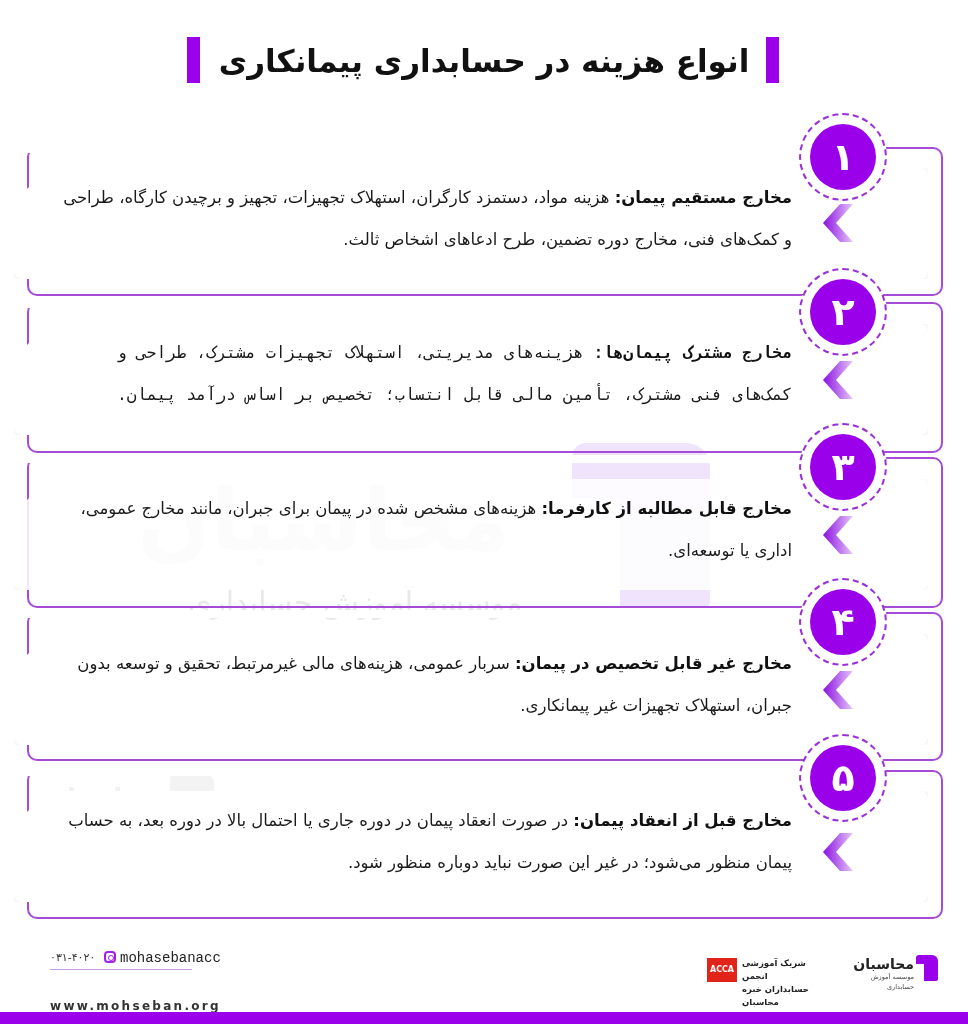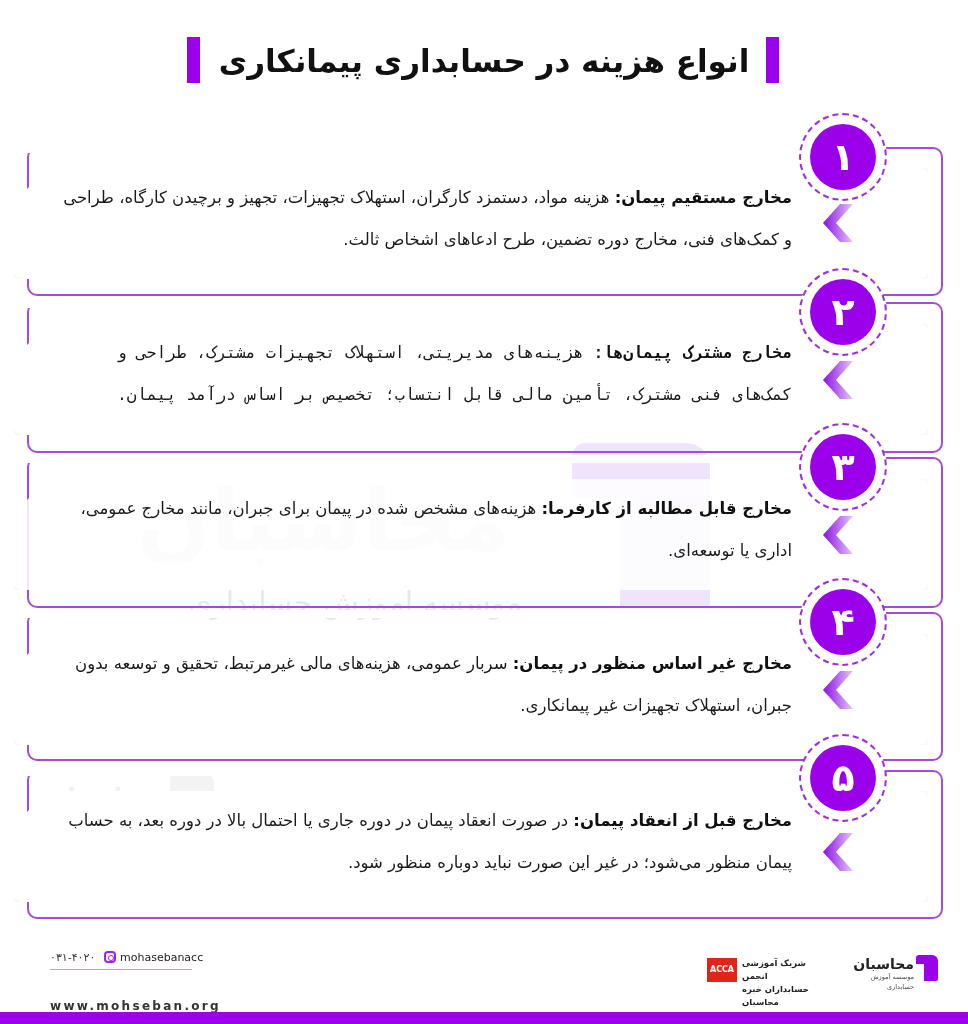--- a/index.html
+++ b/index.html
@@ -19,21 +19,21 @@
   .box{position:absolute;left:14px;width:914px;background:#fff;border-radius:8px;box-shadow:0 0 10px rgba(0,0,0,0.10);clip-path:polygon(34px 0,100% 0,100% 100%,0 100%,0 34px);}
   .text{position:absolute;left:60px;width:732px;direction:rtl;font-size:16.5px;line-height:42px;color:#1a1a1a;}
   .text b{font-weight:bold;color:#111;}
   .badge-ring{position:absolute;width:88px;height:88px;border-radius:50%;border:2px dashed #9b30d8;box-sizing:border-box;background:#fff;}
   .badge{position:absolute;width:66px;height:66px;border-radius:50%;background:#9b00ea;color:#fff;font-weight:bold;font-size:38px;line-height:66px;text-align:center;}
   .chev{position:absolute;width:30px;height:38px;}
   .footer-left{position:absolute;left:50px;top:950px;width:142px;}
   .phone{position:absolute;left:0;top:0;font-size:11px;color:#333;line-height:16px;}
   .ig{position:absolute;left:54px;top:1px;width:12px;height:12px;border:2px solid #a020f0;border-radius:4px;box-sizing:border-box;}
   .ig:after{content:"";position:absolute;left:2px;top:2px;width:4px;height:4px;border:1.5px solid #a020f0;border-radius:50%;}
-  .handle{position:absolute;left:70px;top:0;font-size:11px;color:#222;line-height:16px;}
+  .handle{position:absolute;left:70px;top:0;font-size:14px;color:#222;line-height:16px;font-family:Liberation Mono, monospace;}
   .footer-line{position:absolute;left:0;top:19px;width:142px;height:1px;background:#c59ae6;}
   .url{position:absolute;left:0;top:23px;font-size:12px;font-weight:bold;letter-spacing:2.3px;color:#333;line-height:18px;margin-top:24px;}
   .acca{position:absolute;left:707px;top:958px;width:30px;height:24px;background:#e2231a;color:#fff;font-size:8px;font-weight:bold;text-align:center;line-height:24px;}
   .acca-text{position:absolute;left:742px;top:957px;width:88px;direction:rtl;text-align:left;font-size:8.5px;line-height:13px;color:#222;font-weight:bold;}
   .brand{position:absolute;left:848px;top:956px;width:66px;direction:rtl;text-align:right;}
   .brand-name{font-weight:bold;font-size:14px;line-height:16px;color:#222;}
   .brand-sub{font-size:6.5px;line-height:10px;color:#444;}
   .brand-logo{position:absolute;left:916px;top:955px;width:22px;height:26px;background:#9b00ea;border-radius:3px 6px 2px 2px;}
   .brand-logo:after{content:"";position:absolute;left:0;top:9px;width:8px;height:17px;background:#fff;}
   .bottom-bar{position:absolute;left:0;top:1012px;width:968px;height:12px;background:#9b00ea;}
@@ -94,21 +94,21 @@
   <div class="badge" style="left:810px;top:434px;">۳</div>
   <svg class="chev" style="left:823px;top:516px;" viewBox="0 0 30 38">
       <path d="M17 0 L30 0 L13 19 L30 38 L17 38 L0 19 Z" fill="url(#cg1)"></path>
     </svg>
 </div>
 
 <div>
   <div class="frame" style="top:612px;height:149px;"></div>
   <div class="frame-cover" style="top:610px;"></div>
   <div class="box" style="top:634px;height:111px;"></div>
-  <div class="text" style="top:643px;"><b>مخارج غیر اساس منظور در پیمان:</b><span> سربار عمومی، هزینه‌های مالی غیرمرتبط، تحقیق و توسعه بدون جبران، استهلاک تجهیزات غیر پیمانکاری.</span></div>
+  <div class="text" style="top:643px;"><b>مخارج غیر قابل تخصیص در پیمان:</b><span> سربار عمومی، هزینه‌های مالی غیرمرتبط، تحقیق و توسعه بدون جبران، استهلاک تجهیزات غیر پیمانکاری.</span></div>
   <div class="badge-ring" style="left:799px;top:578px;"></div>
   <div class="badge" style="left:810px;top:589px;">۴</div>
   <svg class="chev" style="left:823px;top:671px;" viewBox="0 0 30 38">
       <path d="M17 0 L30 0 L13 19 L30 38 L17 38 L0 19 Z" fill="url(#cg1)"></path>
     </svg>
 </div>
 
 <div>
   <div class="frame" style="top:770px;height:149px;"></div>
   <div class="frame-cover" style="top:768px;"></div>

